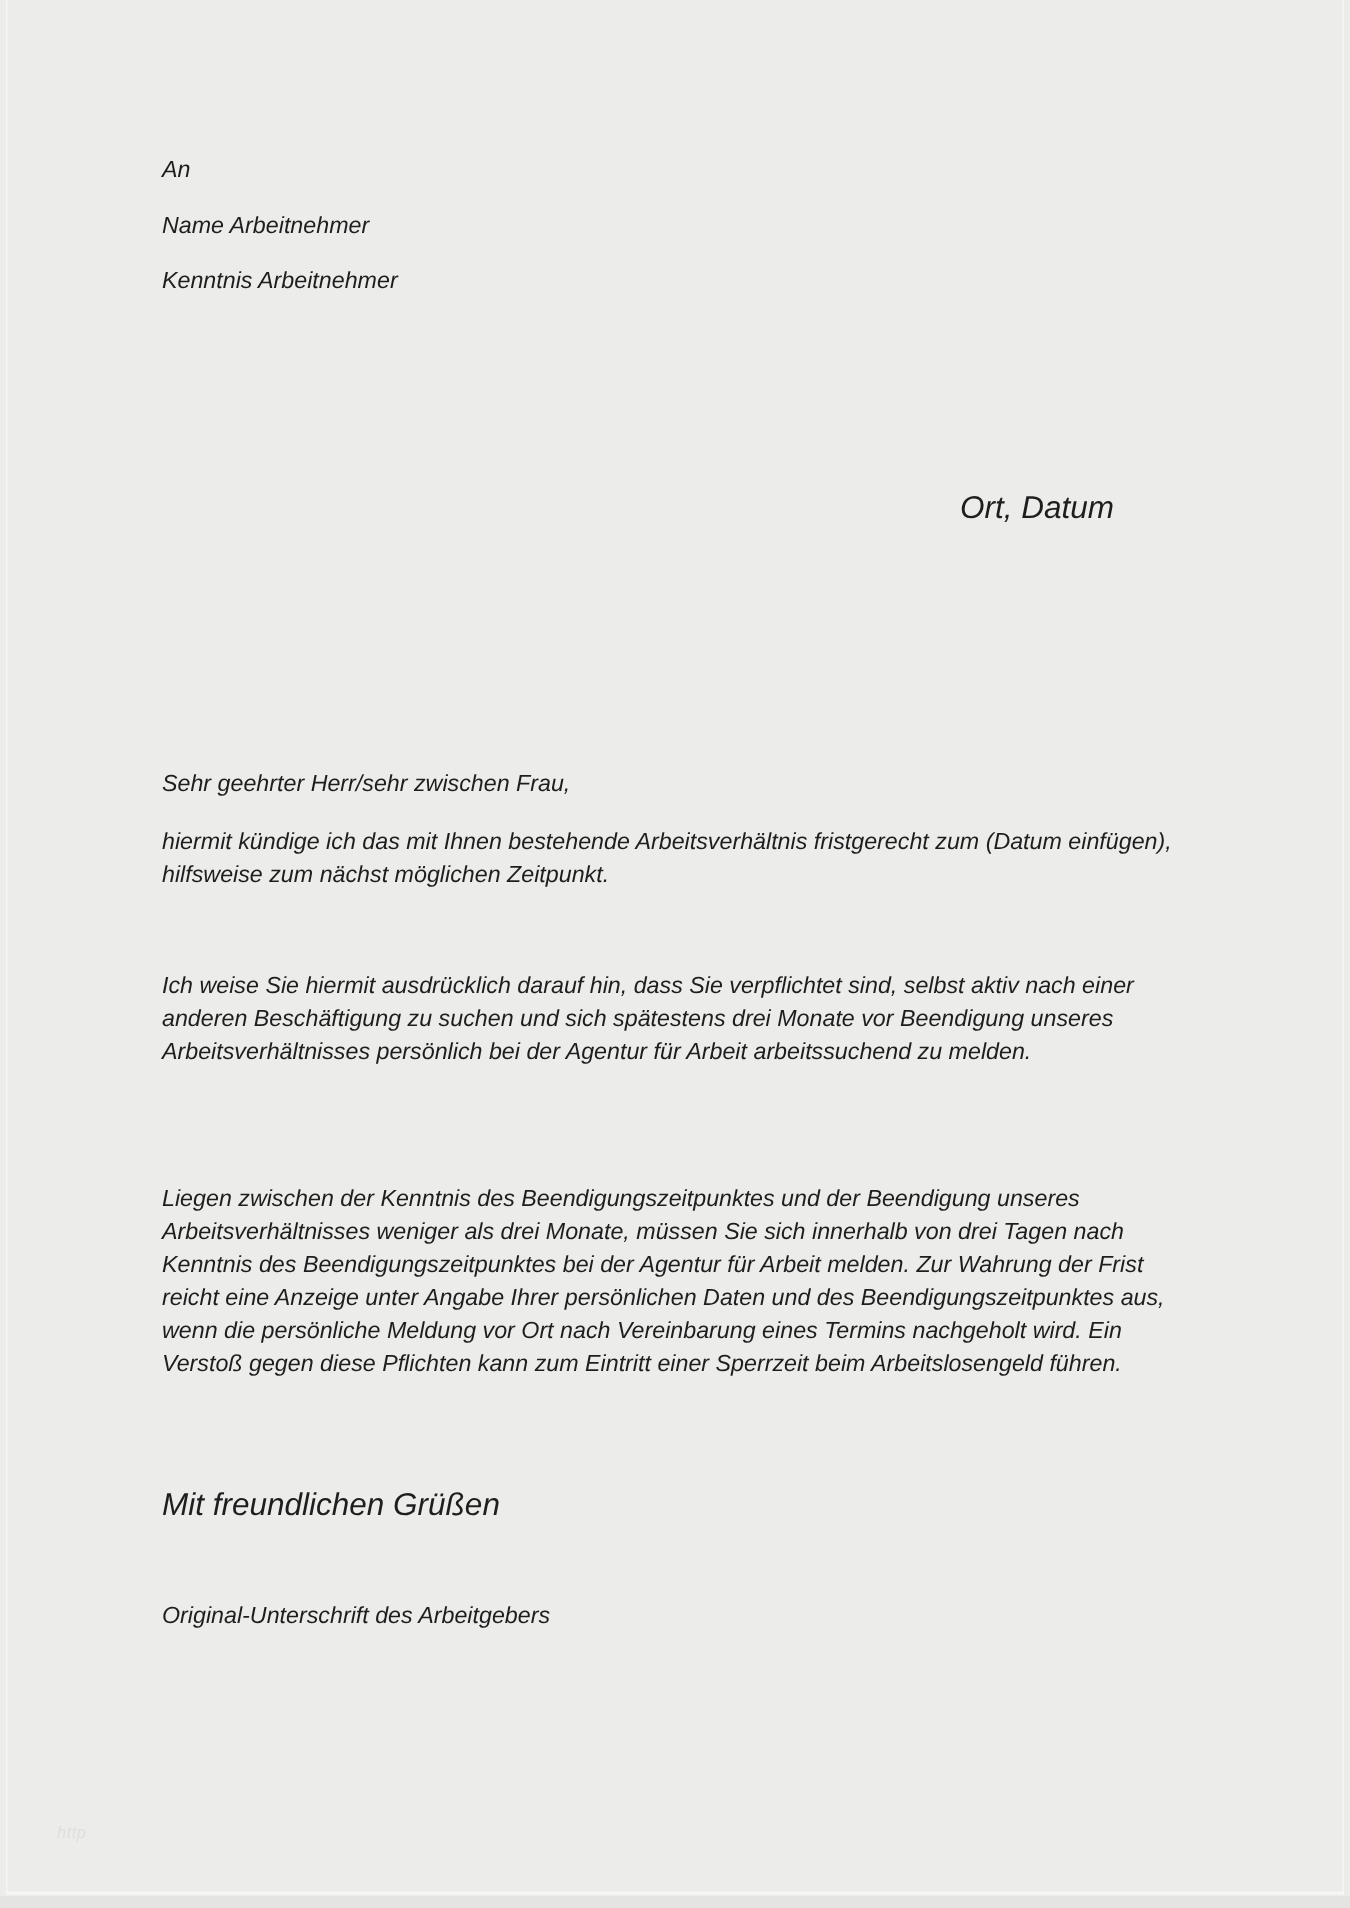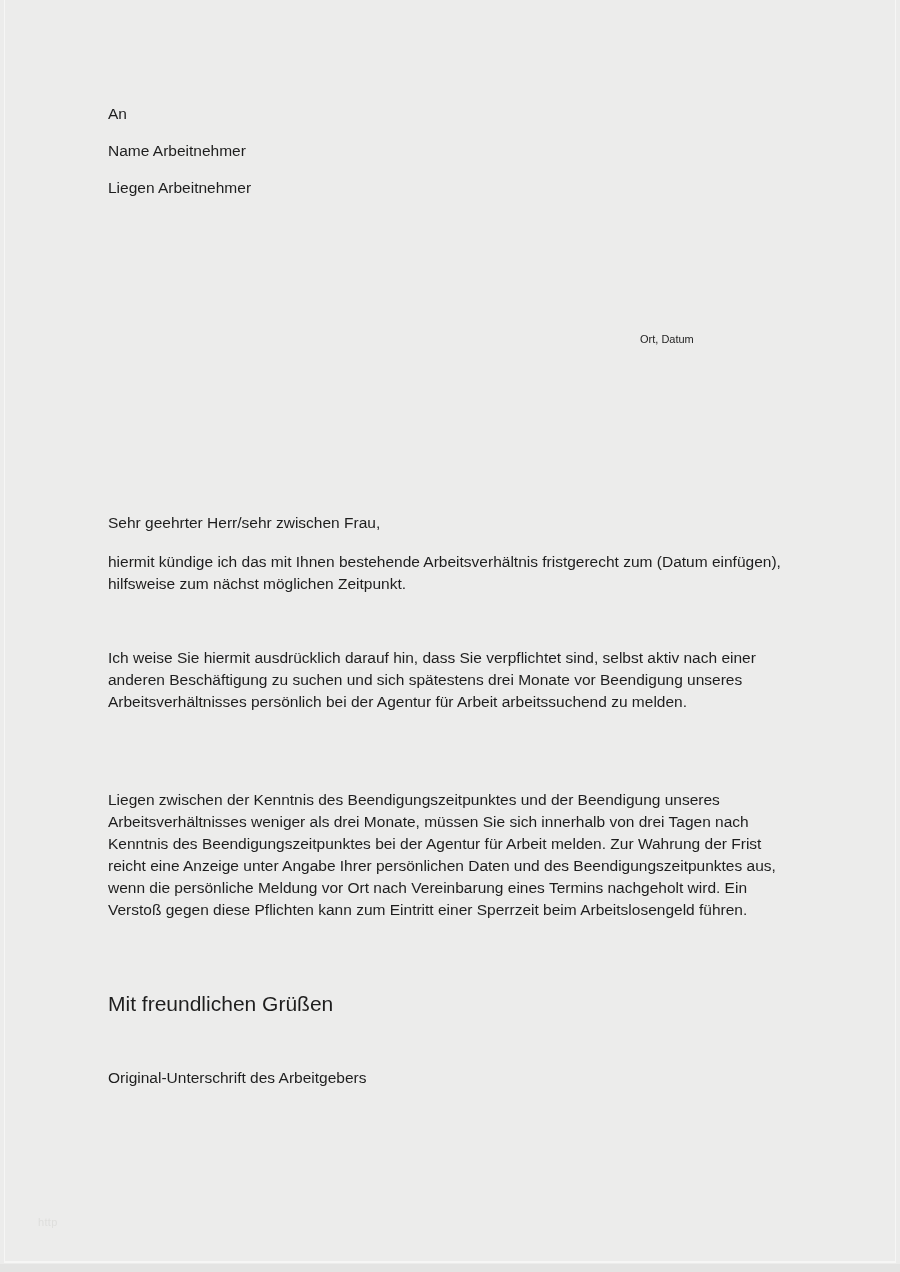--- a/index.html
+++ b/index.html
@@ -12,20 +12,21 @@
     font-family: "Liberation Sans", "DejaVu Sans", sans-serif;
     background: #ececeb;
     overflow: hidden;
   }
   .page {
     position: relative;
     width: 900px;
     height: 1272px;
     background: #ececeb;
     color: #1e1e1e;
+    font-style: italic;
   }
   
   .page-frame {
     position: absolute;
     top: 0;
     left: 4px;
     right: 4px;
     bottom: 9px;
     border-left: 1px solid #f6f6f5;
     border-right: 1px solid #f6f6f5;
@@ -48,21 +49,21 @@
   }
   .recipient p {
     margin: 0 0 21px 0;
     font-size: 15.5px;
     line-height: 16px;
   }
   .dateline {
     position: absolute;
     top: 331px;
     left: 640px;
-    font-size: 11px;
+    font-size: 21px;
     line-height: 16px;
   }
   .subject {
     position: absolute;
     top: 442px;
     left: 108px;
     margin: 0;
     font-size: 15.5px;
     line-height: 16px;
     font-weight: bold;
@@ -115,21 +116,21 @@
 <body>
 
 <div class="page">
 
   <div class="page-frame"></div>
   <div class="page-bottom-strip"></div>
 
   <div class="recipient">
     <p>An</p>
     <p>Name Arbeitnehmer</p>
-    <p>Liegen Arbeitnehmer</p>
+    <p>Kenntnis Arbeitnehmer</p>
   </div>
 
   <div class="dateline">Ort, Datum</div>
 
 
   <p class="salutation">Sehr geehrter Herr/sehr zwischen Frau,</p>
 
   <p class="para para-1">hiermit kündige ich das mit Ihnen bestehende Arbeitsverhältnis fristgerecht zum (Datum einfügen), hilfsweise zum nächst möglichen Zeitpunkt.</p>
 
   <p class="para para-2">Ich weise Sie hiermit ausdrücklich darauf hin, dass Sie verpflichtet sind, selbst aktiv nach einer anderen Beschäftigung zu suchen und sich spätestens drei Monate vor Beendigung unseres Arbeitsverhältnisses persönlich bei der Agentur für Arbeit arbeitssuchend zu melden.</p>

